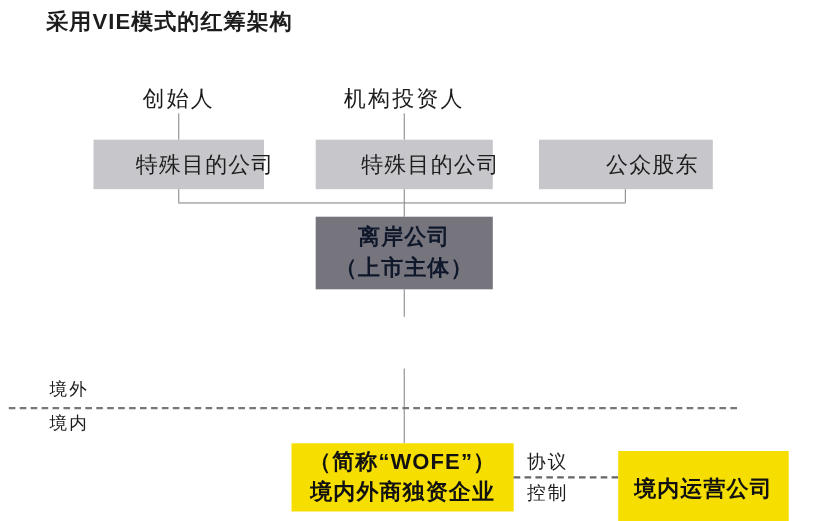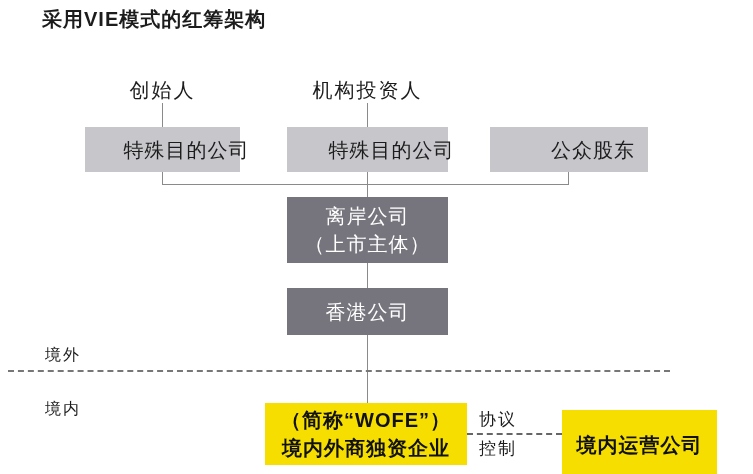--- a/index.html
+++ b/index.html
@@ -30,21 +30,21 @@
   .vline{width:0;border-left:1.5px solid var(--line_gray);}
   .hline{height:0;border-top:1.5px solid var(--line_gray);}
   .box{
     display:flex;flex-direction:column;
     align-items:center;justify-content:center;
     text-align:center;font-size:20px;letter-spacing:1px;
     box-sizing:border-box;
   }
   .box .ln{line-height:28px;white-space:nowrap;}
   .gray{background:var(--box_light_gray);color:var(--text_black);padding-left:48px;}
-  .dark{background:var(--box_dark_gray);color:#ffffff;}
+  .dark{background:var(--box_dark_gray);color:#0f172a;font-weight:bold;}
   .yellow{background:var(--box_yellow);color:#111111;font-weight:bold;}
   .sidelabel{font-size:16px;letter-spacing:2px;height:22px;line-height:22px;}
   .dashed-border{height:0;border-top:2px dashed #777777;}
   .dashed-link{height:0;border-top:2px dashed #666666;}
   .rel-label{
     font-size:17px;letter-spacing:2px;text-align:left;
     width:70px;height:24px;line-height:24px;
   }
 </style>
 </head>
@@ -75,29 +75,26 @@
   <div class="abs hline" style="left:162px;top:184px;width:407px;"></div>
   <div class="abs vline" style="left:367px;top:172px;height:25px;"></div>
 
   <div class="abs box dark" style="left:287px;top:197px;width:161px;height:66px;">
     <div class="ln">离岸公司</div>
     <div class="ln">（上市主体）</div>
   </div>
 
   <div class="abs vline" style="left:367px;top:263px;height:25px;"></div>
 
-  <div class="abs box dark" style="left:287px;top:288px;width:161px;height:47px;">
-    <div class="ln">香港公司</div>
-  </div>
 
   <div class="abs vline" style="left:367px;top:335px;height:68px;"></div>
 
   <div class="abs dashed-border" style="left:8px;top:370px;width:662px;"></div>
   <div class="abs sidelabel" style="left:45px;top:344px;">境外</div>
-  <div class="abs sidelabel" style="left:45px;top:375px;margin-top:23px;">境内</div>
+  <div class="abs sidelabel" style="left:45px;top:375px;">境内</div>
 
   <div class="abs box yellow" style="left:265px;top:403px;width:202px;height:62px;">
     <div class="ln">（简称“WOFE”）</div>
     <div class="ln">境内外商独资企业</div>
   </div>
 
   <div class="abs dashed-link" style="left:467px;top:433px;width:95px;"></div>
   <div class="abs rel-label" style="left:479px;top:408px;">协议</div>
   <div class="abs rel-label" style="left:479px;top:437px;">控制</div>
 

